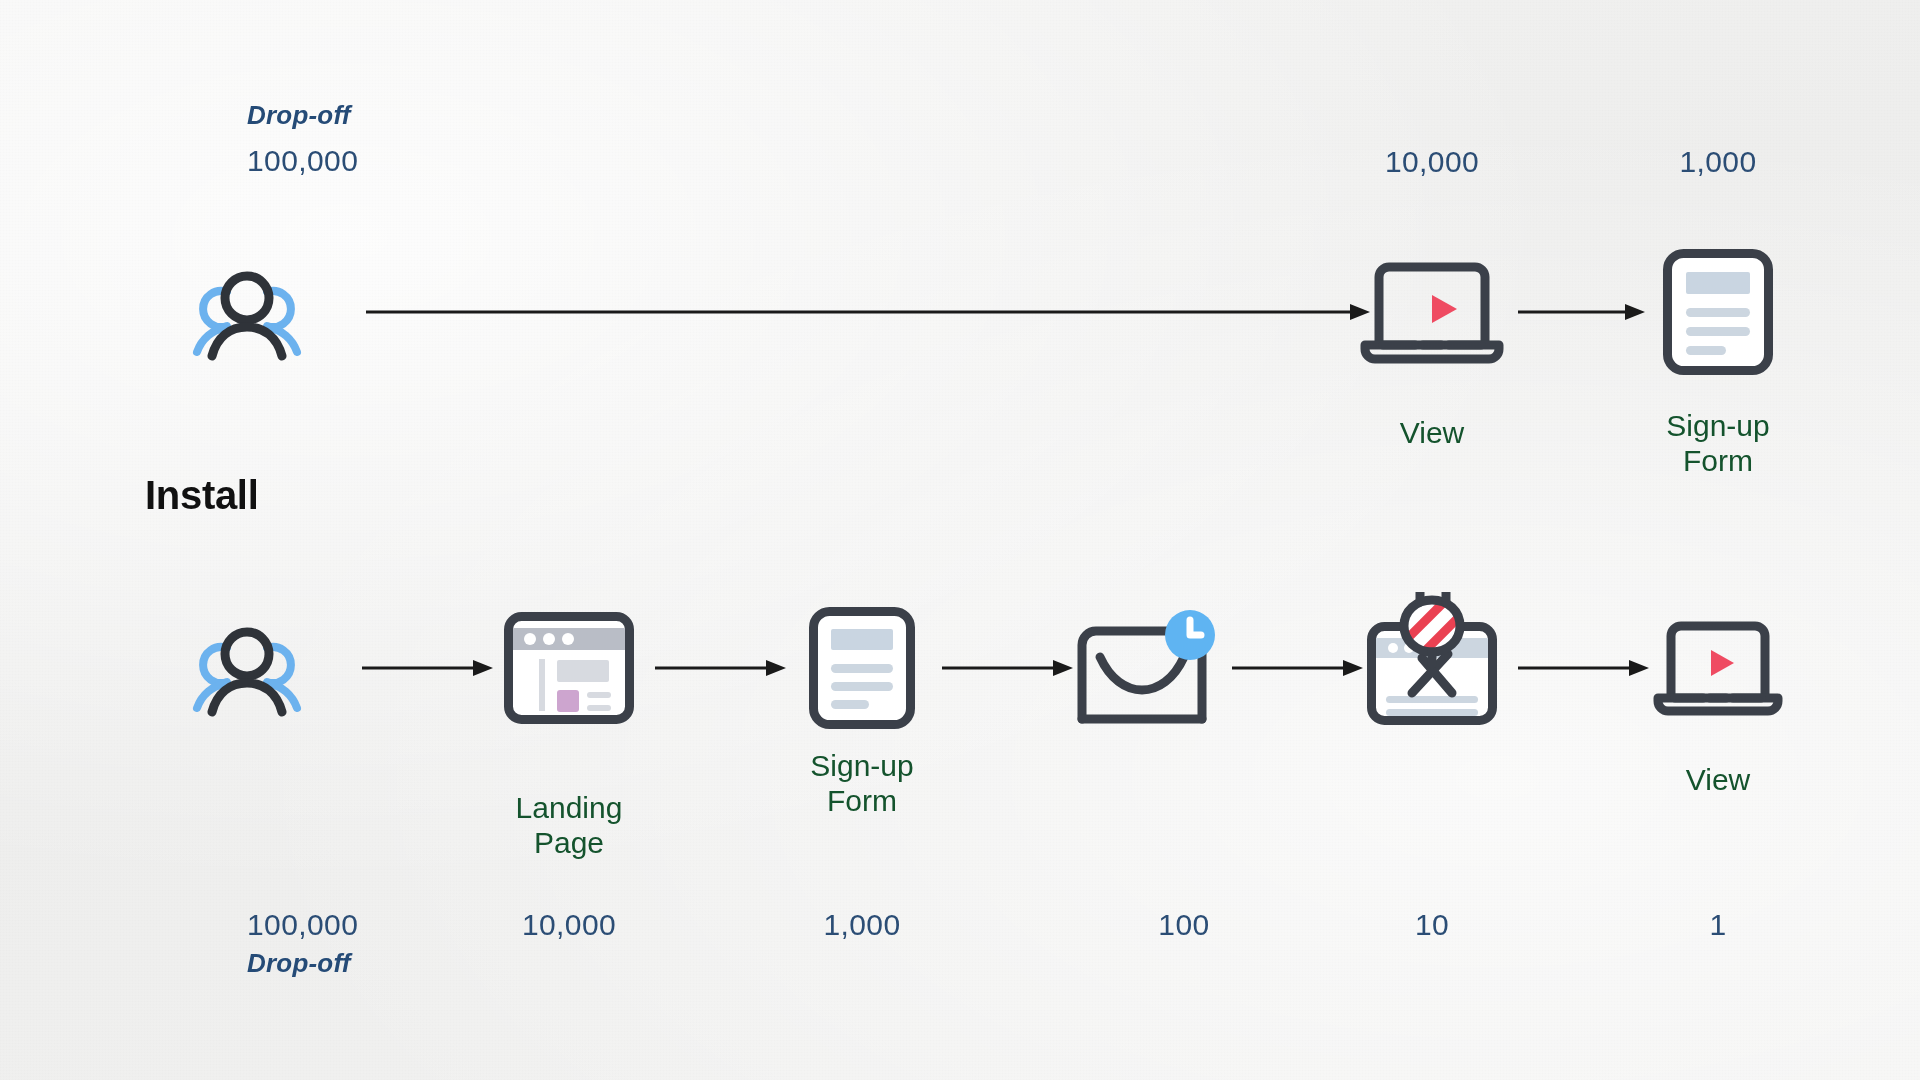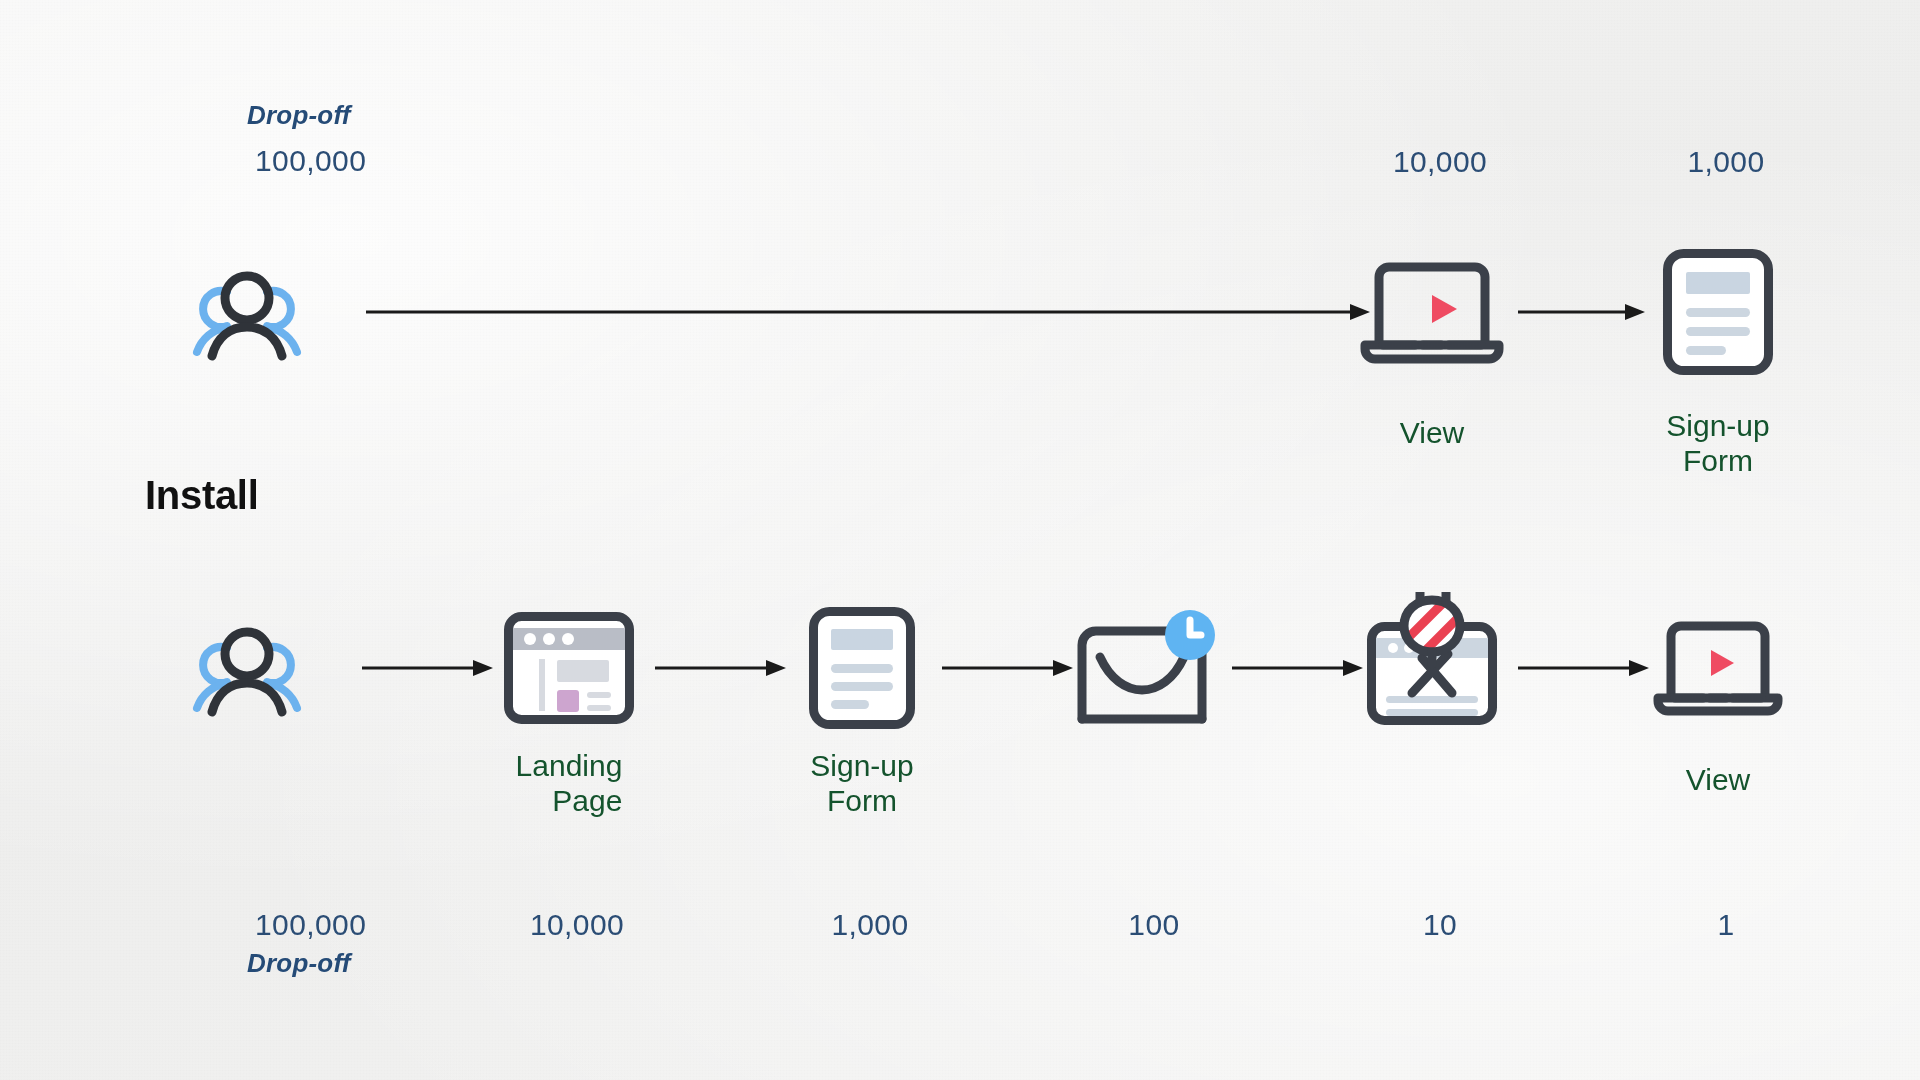--- a/index.html
+++ b/index.html
@@ -40,21 +40,20 @@
   
   .num {
     position: absolute;
     color: #2b4d75;
     font-size: 30px;
     font-weight: 400;
     letter-spacing: .4px;
     white-space: nowrap;
     text-align: center;
     transform: translateX(-50%);
-    margin-left: 8px;
   }
   .dropoff {
     position: absolute;
     color: #254b77;
     font-size: 26px;
     font-style: italic;
     font-weight: 700;
     letter-spacing: .2px;
     white-space: nowrap;
     transform: translateX(-50%);
@@ -183,21 +182,21 @@
       <circle cx="27" cy="28" r="6" fill="#ffffff"></circle>
       <circle cx="46" cy="28" r="6" fill="#ffffff"></circle>
       <circle cx="65" cy="28" r="6" fill="#ffffff"></circle>
       <rect x="36" y="48" width="6" height="52" fill="#d7dae0"></rect>
       <rect x="54" y="49" width="52" height="22" rx="2" fill="#d7dae0"></rect>
       <rect x="54" y="79" width="22" height="22" rx="3" fill="#cda5cf"></rect>
       <rect x="84" y="81" width="24" height="6" rx="3" fill="#d7dae0"></rect>
       <rect x="84" y="94" width="24" height="6" rx="3" fill="#d7dae0"></rect>
     </svg>
   </div>
-  <div class="node-label" style="left:569px; top:748px;text-align:right;">Landing
+  <div class="node-label" style="left:569px; top:790px;">Landing
 Page</div>
 
   <div class="arrow" style="left:655px; top:668px;">
     <svg width="132" height="20" viewBox="0 0 132 20" xmlns="http://www.w3.org/2000/svg" aria-hidden="true">
       <line x1="0" y1="10" x2="113" y2="10" stroke="#1a1a1a" stroke-width="3.2"></line>
       <polygon points="131,10 111,2 111,18" fill="#1a1a1a"></polygon>
     </svg>
   </div>
 
   <div class="icon" style="left:862px; top:668px;">
@@ -287,17 +286,17 @@
       <line x1="82" y1="84" x2="110" y2="84" stroke="#3b4049" stroke-width="9" stroke-linecap="round"></line>
     </svg>
   </div>
   <div class="node-label" style="left:1718px; top:762px;">View</div>
 
   <div class="num" style="left:247px; top:908px; transform:translateX(0);">100,000</div>
   <div class="dropoff" style="left:247px; top:948px; transform:translateX(0);">Drop-off</div>
 
   <div class="num" style="left:569px; top:908px;">10,000</div>
   <div class="num" style="left:862px; top:908px;">1,000</div>
-  <div class="num" style="left:1146px; top:908px;">100</div>
+  <div class="num" style="left:1184px; top:908px;">100</div>
   <div class="num" style="left:1432px; top:908px;">10</div>
   <div class="num" style="left:1718px; top:908px;">1</div>
 
 </div>
 
 </body></html>

